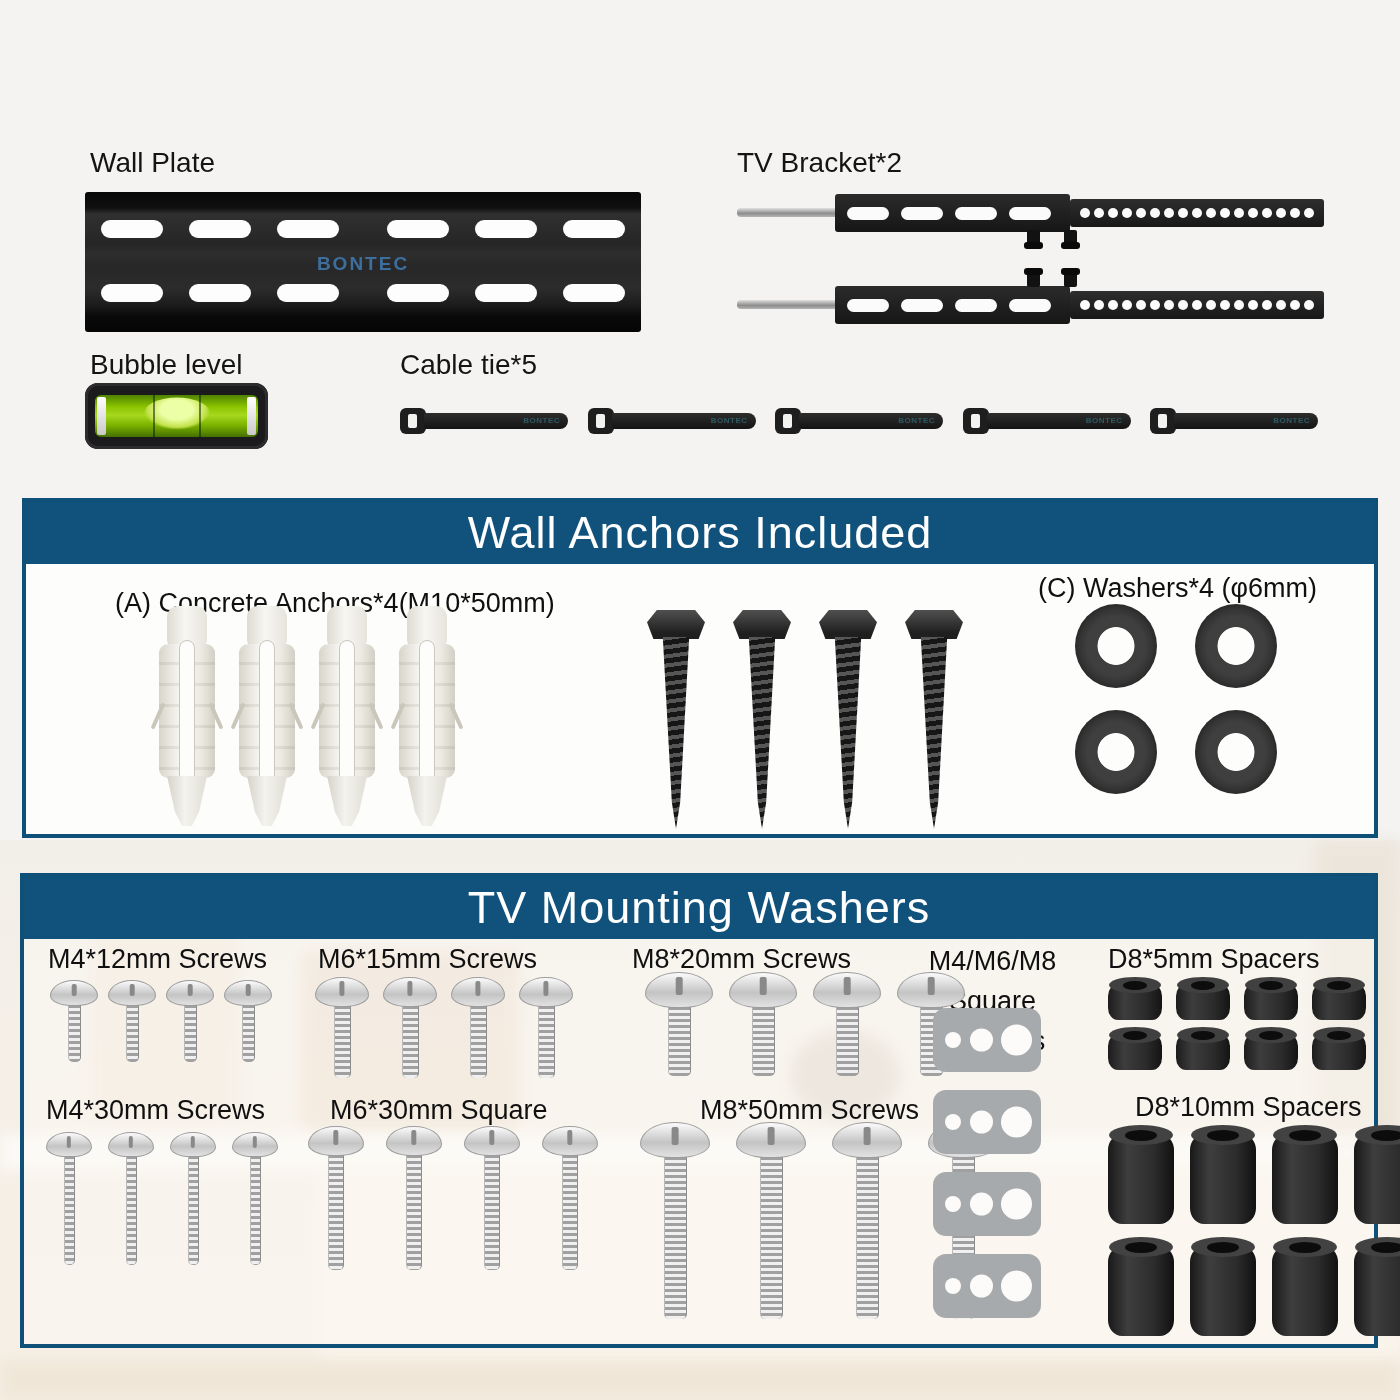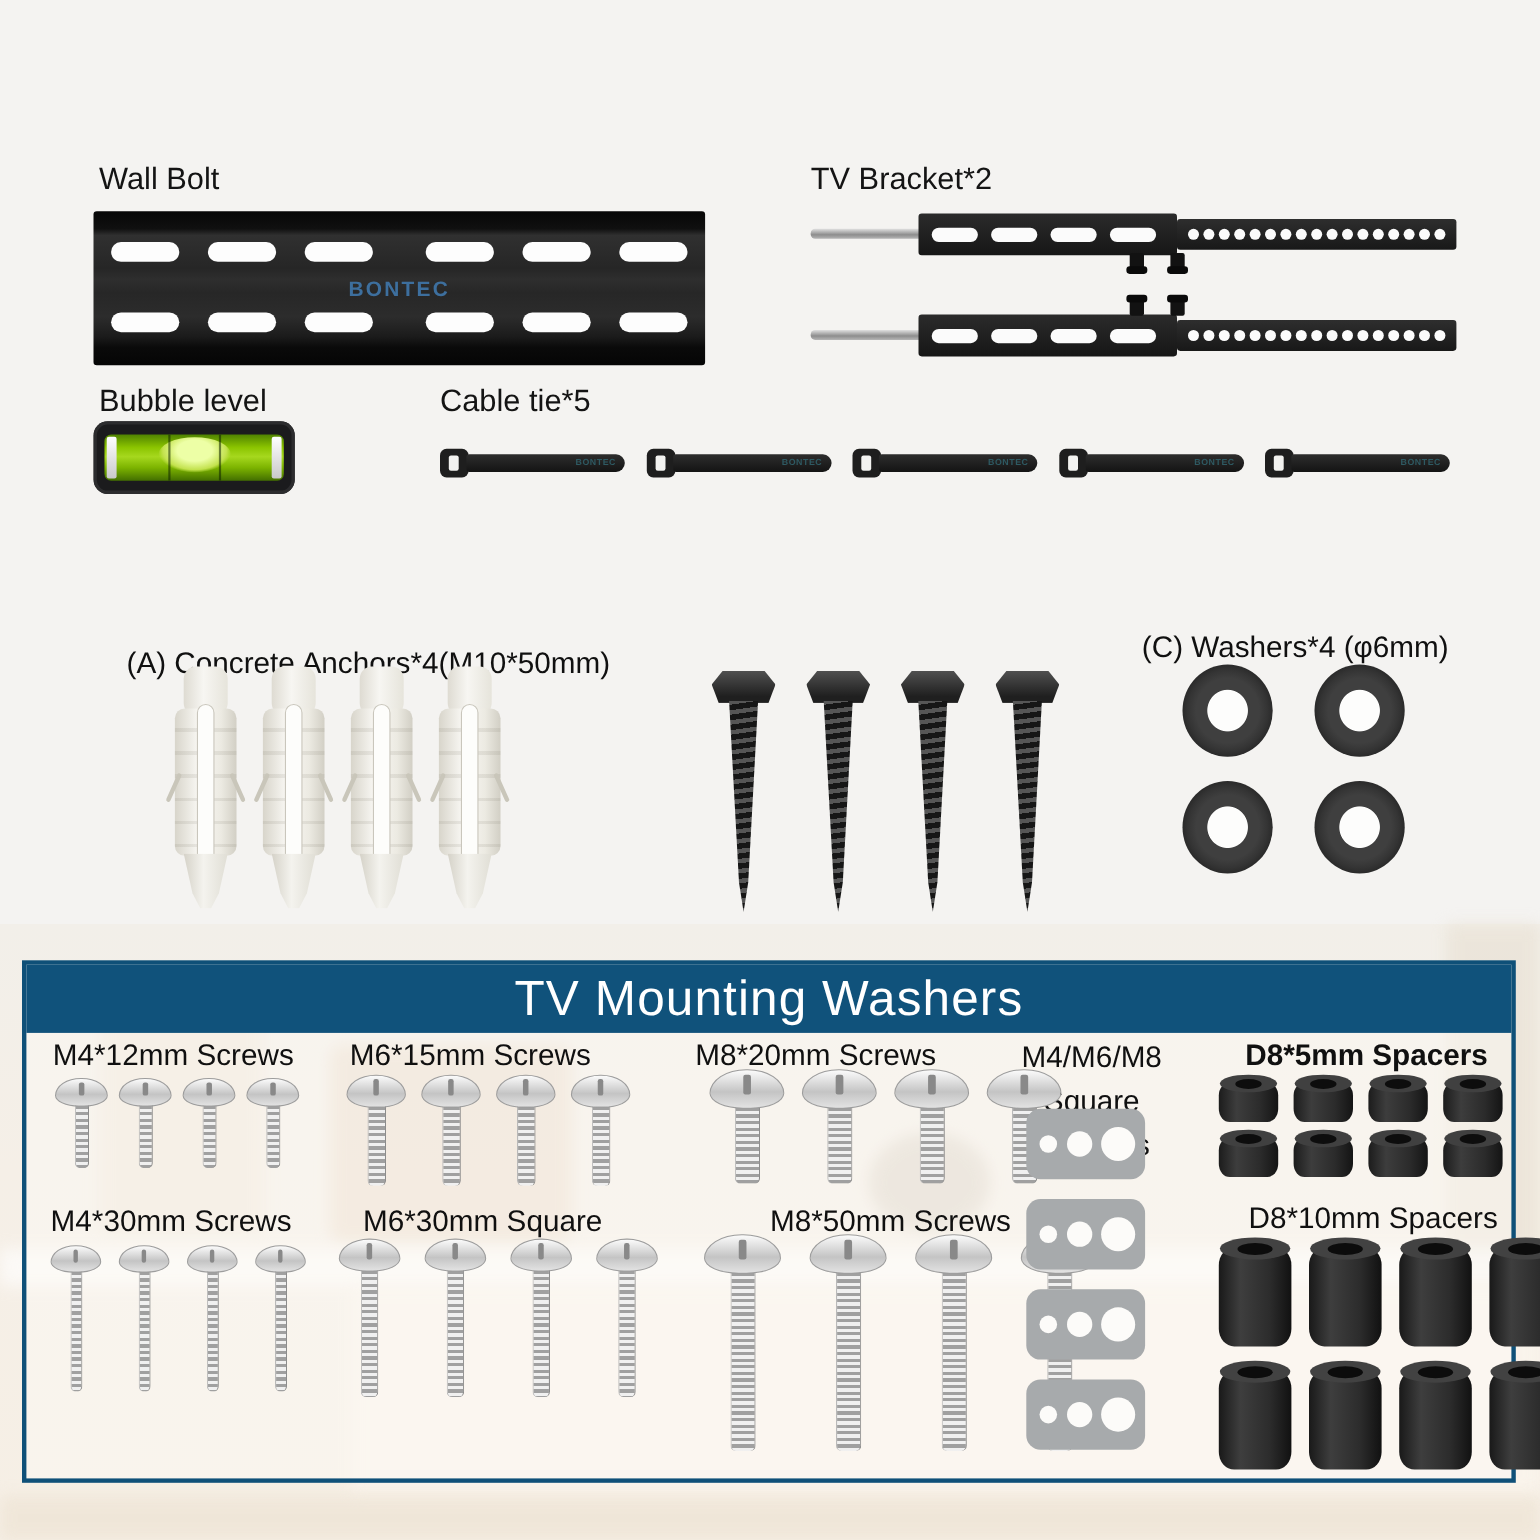--- a/index.html
+++ b/index.html
@@ -176,21 +176,21 @@
     <div class="pb-shape pb-books"></div>
     <div class="pb-shape pb-speaker"></div>
     <div class="pb-shape pb-camera"></div>
     <div class="pb-shape pb-window"></div>
     <div class="pb-shape pb-shelf"></div>
     <div class="pb-shape pb-cabinet"></div>
     <div class="pb-shape pb-floor"></div>
   </div>
 
 
-  <div class="part-label" style="left:90px;top:147px;">Wall Bolt</div>
+  <div class="part-label" style="left:90px;top:147px;">Wall Plate</div>
   <div class="wall-plate">
     <div class="plate-slots row1">
       <div class="slot-group">
         <div class="plate-slot"></div>
       <div class="plate-slot"></div>
           <div class="plate-slot"></div>
         </div>
       <div class="slot-group">
         <div class="plate-slot"></div>
       <div class="plate-slot"></div>
@@ -311,20 +311,25 @@
       <div class="tie-strap"></div>
       <div class="tie-brand">BONTEC</div>
     </div>
       <div class="cable-tie">
       <div class="tie-head"></div>
       <div class="tie-strap"></div>
       <div class="tie-brand">BONTEC</div>
     </div>
     </div>
 
+  <div class="section-box" id="anchors-box">
+    <div class="section-header">
+      <div class="section-title">Wall Anchors Included</div>
+    </div>
+  </div>
   <div class="anchor-label" style="left:115px;top:588px;">(A) Concrete Anchors*4(M10*50mm)</div>
   <div class="anchor-label" style="left:1038px;top:573px;text-align:right;">(C) Washers*4 (φ6mm)</div>
 
   <div class="anchors-group">
     <div class="anchor">
       <div class="anchor-cap"></div>
       <div class="anchor-mid"></div>
       <div class="anchor-ridge"></div>
       <div class="anchor-wing wing-l"></div>
       <div class="anchor-wing wing-r"></div>
@@ -392,21 +397,21 @@
     </div>
   </div>
 
   <div class="tvs-label" style="left:48px;top:944px;">M4*12mm Screws</div>
   <div class="tvs-label" style="left:318px;top:944px;">M6*15mm Screws</div>
   <div class="tvs-label" style="left:632px;top:944px;">M8*20mm Screws</div>
   <div class="tvs-label" style="left:895px;top:941px;width:195px;text-align:center;line-height:40px;">
     <div>M4/M6/M8</div>
     <div>Square Washers</div>
   </div>
-  <div class="tvs-label" style="left:1132px;top:944px;font-weight:bold;">D8*5mm Spacers</div>
+  <div class="tvs-label" style="left:1108px;top:944px;">D8*5mm Spacers</div>
   <div class="tvs-label" style="left:46px;top:1095px;">M4*30mm Screws</div>
   <div class="tvs-label" style="left:330px;top:1095px;">M6*30mm Square</div>
   <div class="tvs-label" style="left:700px;top:1095px;">M8*50mm Screws</div>
   <div class="tvs-label" style="left:1135px;top:1092px;">D8*10mm Spacers</div>
 
   <div class="screw-group" id="g-m4-12" style="--hw:48px;--hh:26px;--sw:13px;--sh:60px;">
     <div class="screw">
       <div class="screw-head"></div>
       <div class="screw-shaft"></div>
     </div>

